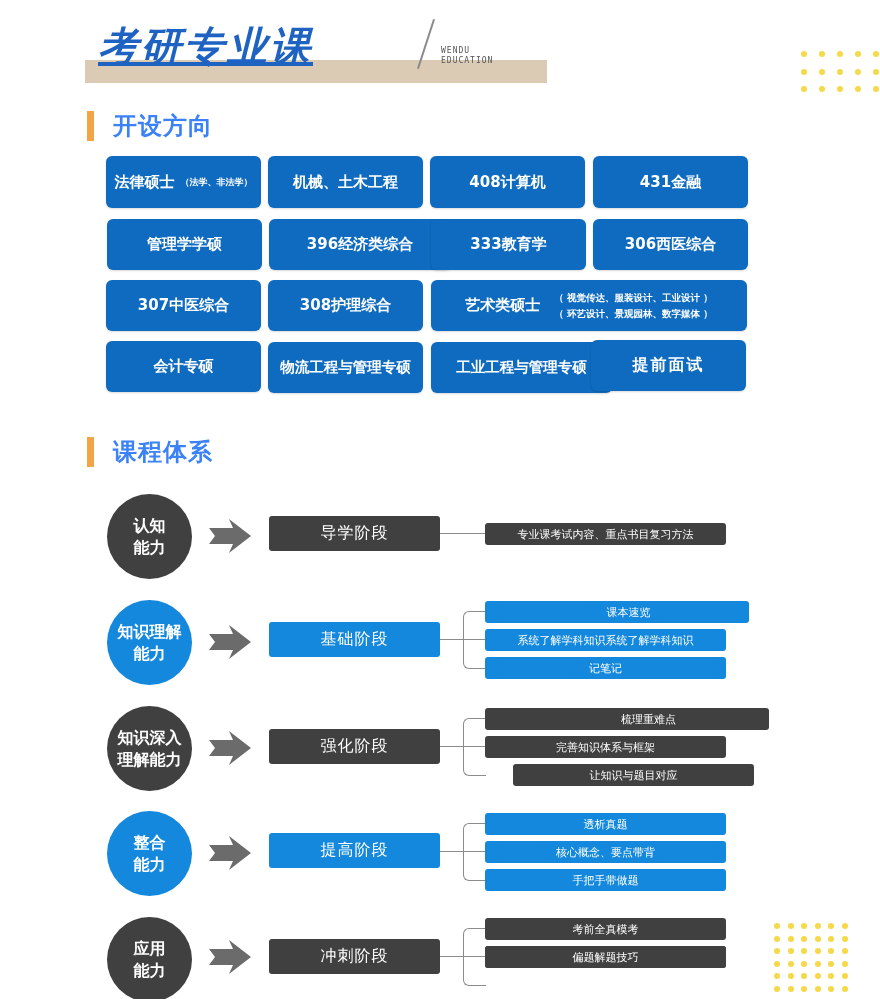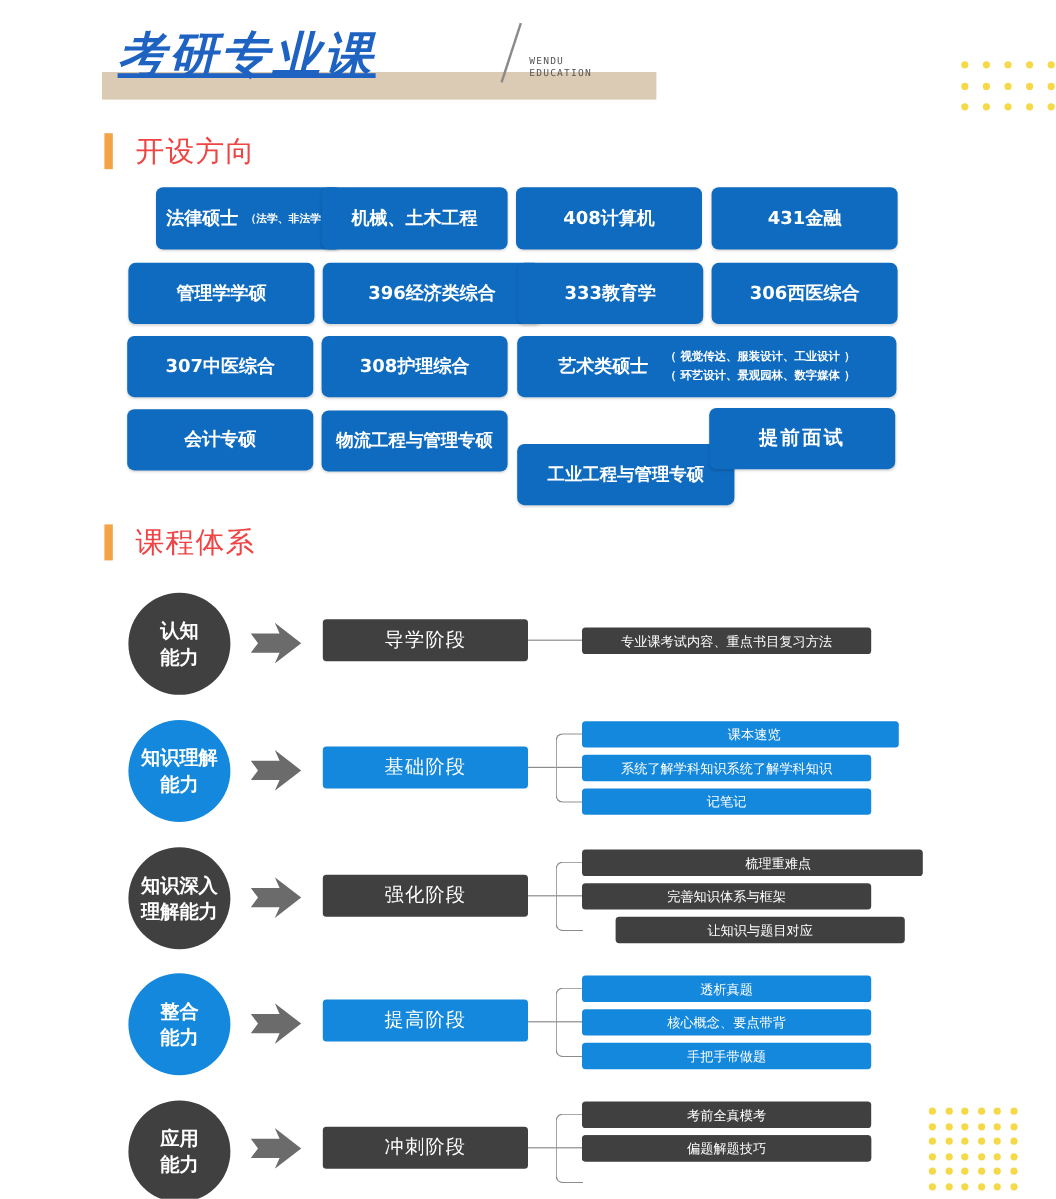--- a/index.html
+++ b/index.html
@@ -7,21 +7,21 @@
   .header-band{position:absolute;left:85px;top:60px;width:462px;height:23px;background:#dccbb4;}
   .header-title{position:absolute;left:98px;top:20px;font-family:"DejaVu Serif","Liberation Serif",serif;font-weight:bold;font-size:40px;color:#1f63c2;letter-spacing:3px;line-height:52px;font-style:italic;text-decoration:underline;}
   .slash{position:absolute;left:425px;top:18px;width:2px;height:52px;background:#8a8a8a;transform:rotate(18deg);transform-origin:center;}
   .wendu{position:absolute;left:441px;top:46px;font-size:8px;color:#555;letter-spacing:1px;line-height:10px;font-family:"DejaVu Sans Mono","Liberation Mono",monospace;}
   .dots{position:absolute;display:grid;gap:0;}
   .dots span{width:6px;height:6px;border-radius:50%;background:#f5d949;display:block;}
   .dots-top{left:801px;top:51px;grid-template-columns:repeat(5,18px);grid-auto-rows:17.5px;}
   .dots-bottom{left:774px;top:923px;grid-template-columns:repeat(6,13.5px);grid-auto-rows:12.5px;}
   .section-head{position:absolute;left:87px;display:flex;align-items:center;}
   .section-head .bar{width:7px;height:30px;background:#f3a447;margin-right:19px;}
-  .section-head .txt{font-size:24px;font-weight:normal;color:#ef4444;letter-spacing:1px;}
+  .section-head .txt{font-size:24px;font-weight:bold;color:#3b82f6;letter-spacing:1px;}
   .grid{position:absolute;left:106px;top:156px;width:642px;}
   .cell{position:absolute;background:#0e6bbf;color:#fff;border-radius:6px;font-weight:bold;font-size:15px;display:flex;align-items:center;justify-content:center;box-shadow:0 1px 2px rgba(0,0,0,0.15);}
   .cell .small{font-size:9px;margin-left:6px;font-weight:bold;}
   .cell.art{justify-content:center;}
   .cell.art .notes{font-size:9.5px;line-height:16px;margin-left:14px;}
   .circle{position:absolute;width:85px;height:85px;border-radius:50%;color:#fff;font-weight:bold;font-size:16px;display:flex;align-items:center;justify-content:center;text-align:center;line-height:22px;white-space:pre-line;}
   .arrow{position:absolute;width:46px;height:34px;}
   .stage{position:absolute;left:269px;width:171px;height:35px;border-radius:3px;color:#fff;font-size:16px;display:flex;align-items:center;justify-content:center;letter-spacing:1px;}
   .conn{position:absolute;border:1px solid #8c8c8c;}
   .item{position:absolute;left:485px;width:241px;height:22px;border-radius:3px;color:#fff;font-size:11px;display:flex;align-items:center;justify-content:center;}
@@ -57,21 +57,21 @@
     <span></span>
 </div>
 
 <div class="section-head" style="top:110px;">
   <div class="bar"></div>
   <div class="txt">开设方向</div>
 </div>
 
 <div class="grid">
 
-  <div class="cell" style="left:0;top:0;width:155px;height:52px;margin-left:24px;">
+  <div class="cell" style="left:0;top:0;width:155px;height:52px;">
     <span>法律硕士</span>
       <span class="small">（法学、非法学）</span>
   </div>
   <div class="cell" style="left:162px;top:0;width:155px;height:52px;">
       <span>机械、土木工程</span>
     </div>
   <div class="cell" style="left:324px;top:0;width:155px;height:52px;">
       <span>408计算机</span>
     </div>
   <div class="cell" style="left:487px;top:0;width:155px;height:52px;">
@@ -104,21 +104,21 @@
       <div>（ 环艺设计、景观园林、数字媒体 ）</div>
     </span>
   </div>
 
   <div class="cell" style="left:0;top:185px;width:155px;height:51px;">
       <span>会计专硕</span>
     </div>
   <div class="cell" style="left:162px;top:186px;width:155px;height:51px;font-size:14.5px;">
       <span>物流工程与管理专硕</span>
     </div>
-  <div class="cell" style="left:325px;top:186px;width:181px;height:51px;font-size:14.5px;margin-top:28px;">
+  <div class="cell" style="left:325px;top:186px;width:181px;height:51px;font-size:14.5px;">
       <span>工业工程与管理专硕</span>
     </div>
   <div class="cell" style="left:485px;top:184px;width:155px;height:51px;font-size:16px;letter-spacing:2px;">
       <span>提前面试</span>
     </div>
 </div>
 
 <div class="section-head" style="top:436px;">
   <div class="bar"></div>
   <div class="txt">课程体系</div>

